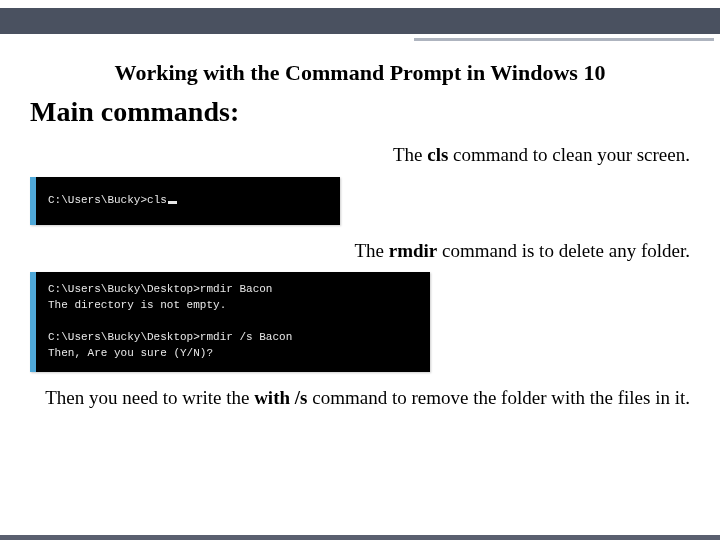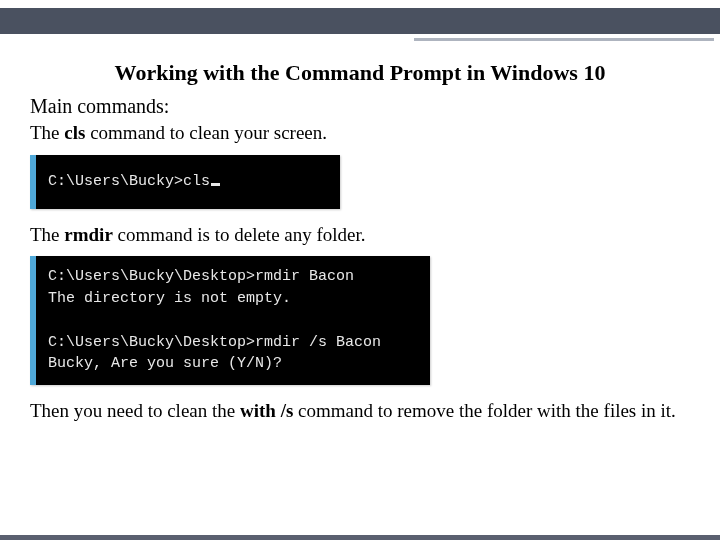--- a/index.html
+++ b/index.html
@@ -29,40 +29,40 @@
     font-weight: bold;
     font-size: 22px;
     margin: 10px 0 8px 0;
   }
   .content {
     padding: 0 30px;
     font-size: 19px;
     line-height: 1.25;
   }
   .heading {
-    font-weight: normal;
-    font-size: 20px;
-    margin-bottom: 2px;
+    font-weight: bold;
+    font-size: 28px;
+    margin-bottom: 14px;
   }
   .terminal {
     margin: 10px 0 14px 0;
     background: #000;
     color: #e8e8e8;
     font-family: Consolas, "Courier New", monospace;
-    font-size: 15px;
+    font-size: 11px;
     line-height: 1.45;
     border-left: 6px solid #4fa8d8;
     padding: 10px 12px;
     white-space: pre;
     box-shadow: 1px 1px 2px rgba(0,0,0,0.2);
   }
   .t1 { width: 280px; padding: 16px 12px; }
   .t2 { width: 370px; }
   .bold { font-weight: bold; }
-  .para { margin: 2px 0; }
+  .para { margin: 2px 0; text-align: right; }
   .cursor {
     display: inline-block;
     width: 9px; height: 3px;
     background: #e8e8e8;
     vertical-align: -1px;
     margin-left: 1px;
   }
   .footer-bar {
     position: absolute;
     bottom: 0; left: 0;
@@ -90,20 +90,20 @@
   <div class="terminal t1"><span>C:\Users\Bucky&gt;</span><span>cls</span><span class="cursor"></span></div>
 
   <div class="para">
     <span>The </span><span class="bold">rmdir</span><span> command is to delete any folder.</span>
   </div>
 
   <div class="terminal t2"><span>C:\Users\Bucky\Desktop&gt;rmdir Bacon</span>
 <span>The directory is not empty.</span>
 <span></span>
 <span>C:\Users\Bucky\Desktop&gt;rmdir /s Bacon</span>
-<span>Bucky, Are you sure (Y/N)?</span></div>
+<span>Then, Are you sure (Y/N)?</span></div>
 
   <div class="para">
-    <span>Then you need to clean the </span><span class="bold">with /s</span><span> command to remove the folder with the files in it.</span>
+    <span>Then you need to write the </span><span class="bold">with /s</span><span> command to remove the folder with the files in it.</span>
   </div>
 </div>
 
 <div class="footer-bar"></div>
 
 </body></html>

